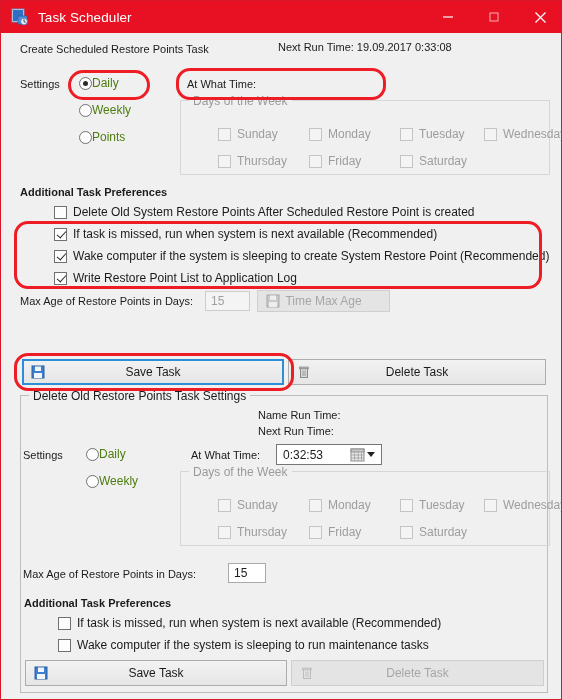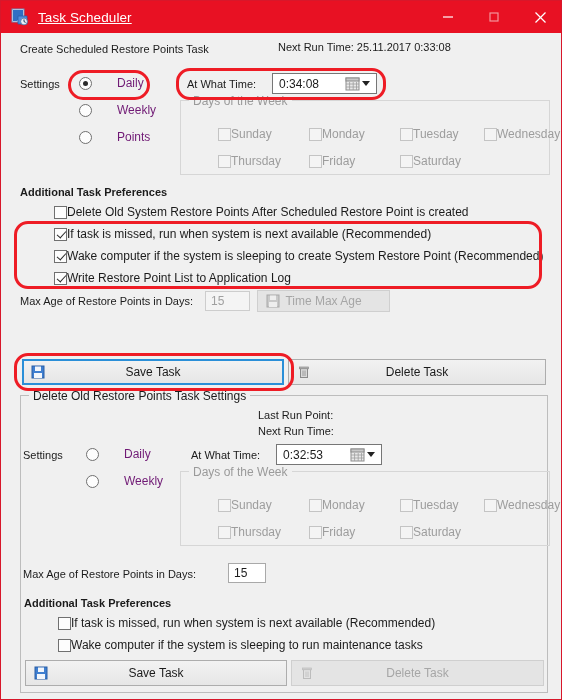--- a/index.html
+++ b/index.html
@@ -35,21 +35,20 @@
     margin-left: 9px;
     margin-right: 8px;
     position: relative;
     flex: none;
   }
   .title-text {
     color: #ffffff;
     font-size: 13.5px;
     letter-spacing: .1px;
     white-space: nowrap;
-    text-decoration: underline;
   }
   .win-btns {
     margin-left: auto;
     display: flex;
     height: 32px;
   }
   .win-btn {
     width: 46px;
     height: 32px;
     display: flex;
@@ -77,23 +76,23 @@
     color: #1b1b1b;
     white-space: nowrap;
   }
   .lbl.bold { font-weight: bold; }
 
   
   .radio {
     position: absolute;
     display: flex;
     align-items: center;
-    gap: 25px;
-    font-size: 12px;
-    color: #701a75;
+    gap: 0;
+    font-size: 12px;
+    color: #4d7c0f;
     white-space: nowrap;
   }
   .radio .knob {
     width: 13px; height: 13px;
     border-radius: 50%;
     border: 1px solid #707070;
     background: #fdfdfd;
     box-sizing: border-box;
     position: relative;
     flex: none;
@@ -105,21 +104,21 @@
     width: 5px; height: 5px;
     border-radius: 50%;
     background: #2b2b2b;
   }
 
   
   .cb {
     position: absolute;
     display: flex;
     align-items: center;
-    gap: 0;
+    gap: 6px;
     font-size: 12px;
     color: #1b1b1b;
     white-space: nowrap;
     padding-left: 32px;
   }
   .cb .box {
     width: 13px; height: 13px;
     border: 1px solid #707070;
     background: #fdfdfd;
     box-sizing: border-box;
@@ -271,52 +270,37 @@
             <line x1="1.5" y1="1.5" x2="11.5" y2="11.5" stroke="#ffffff" stroke-width="1.3"></line>
             <line x1="11.5" y1="1.5" x2="1.5" y2="11.5" stroke="#ffffff" stroke-width="1.3"></line>
           </svg>
       </div>
     </div>
   </div>
 
   <div class="client">
 
     <div class="lbl" style="left:18px; top:10px;">Create Scheduled Restore Points Task</div>
-    <div class="lbl" style="left:276px; top:8px;">Next Run Time: 25.11.2017 0:33:08</div>
+    <div class="lbl" style="left:276px; top:8px;">Next Run Time: 19.09.2017 0:33:08</div>
 
     <div class="lbl" style="left:18px; top:45px;">Settings</div>
     <div class="radio checked" style="left:77px; top:43px;">
       <span class="knob"></span>
       <span>Daily</span>
     </div>
     <div class="radio" style="left:77px; top:70px;">
       <span class="knob"></span>
       <span>Weekly</span>
     </div>
     <div class="radio" style="left:77px; top:97px;">
       <span class="knob"></span>
       <span>Points</span>
     </div>
 
     <div class="lbl" style="left:185px; top:45px;">At What Time:</div>
-    <div class="dtp" style="left:270px; top:40px; width:105px; height:21px;">
-      <span class="val">0:34:08</span>
-      <span class="cal">
-        <svg width="15" height="14" viewBox="0 0 15 14">
-          <rect x="1" y="1" width="13" height="12" fill="#e9e9e9" stroke="#8d8d8d" stroke-width="1"></rect>
-          <rect x="1" y="1" width="13" height="3" fill="#c8c8c8" stroke="#8d8d8d" stroke-width="1"></rect>
-          <line x1="4.6" y1="5" x2="4.6" y2="13" stroke="#9d9d9d" stroke-width="0.8"></line>
-          <line x1="8.2" y1="5" x2="8.2" y2="13" stroke="#9d9d9d" stroke-width="0.8"></line>
-          <line x1="11.5" y1="5" x2="11.5" y2="13" stroke="#9d9d9d" stroke-width="0.8"></line>
-          <line x1="1" y1="7" x2="14" y2="7" stroke="#9d9d9d" stroke-width="0.8"></line>
-          <line x1="1" y1="10" x2="14" y2="10" stroke="#9d9d9d" stroke-width="0.8"></line>
-        </svg>
-      </span>
-      <span class="arrow"></span>
-    </div>
 
     <div class="group" style="left:178px; top:67px; width:370px; height:75px;">
       <span class="legend">Days of the Week</span>
     </div>
     <div class="cb disabled" style="left:184px; top:94px;">
       <span class="box"></span>
       <span>Sunday</span>
     </div>
     <div class="cb disabled" style="left:275px; top:94px;">
       <span class="box"></span>
@@ -396,21 +380,21 @@
           <line x1="8" y1="5.5" x2="8" y2="11" stroke="#8a8a8a" stroke-width="0.8"></line>
         </svg>
       </span>
       <span>Delete Task</span>
     </div>
 
     <div class="group dark" style="left:18px; top:362px; width:528px; height:298px;">
       <span class="legend">Delete Old Restore Points Task Settings</span>
     </div>
 
-    <div class="lbl" style="left:256px; top:376px;">Last Run Point:</div>
+    <div class="lbl" style="left:256px; top:376px;">Name Run Time:</div>
     <div class="lbl" style="left:256px; top:392px;">Next Run Time:</div>
 
     <div class="lbl" style="left:21px; top:416px;">Settings</div>
     <div class="radio" style="left:84px; top:414px;">
       <span class="knob"></span>
       <span>Daily</span>
     </div>
     <div class="radio" style="left:84px; top:441px;">
       <span class="knob"></span>
       <span>Weekly</span>

